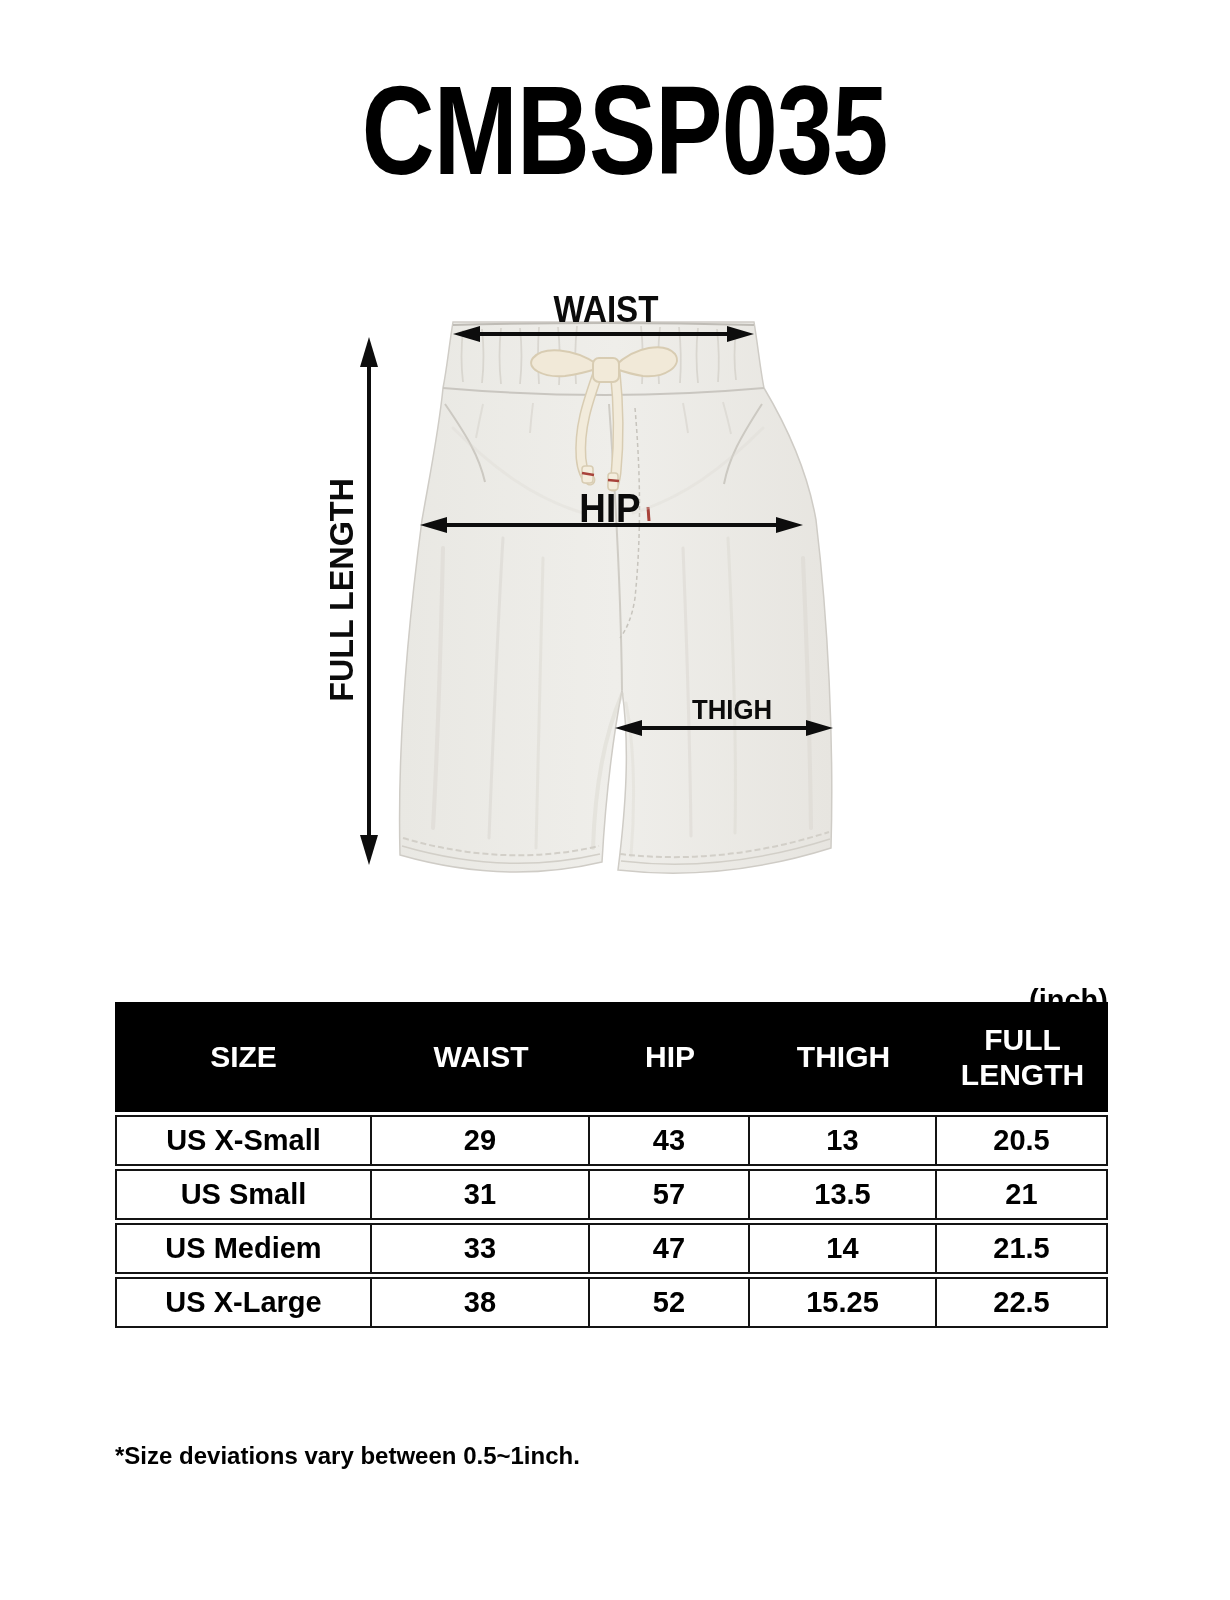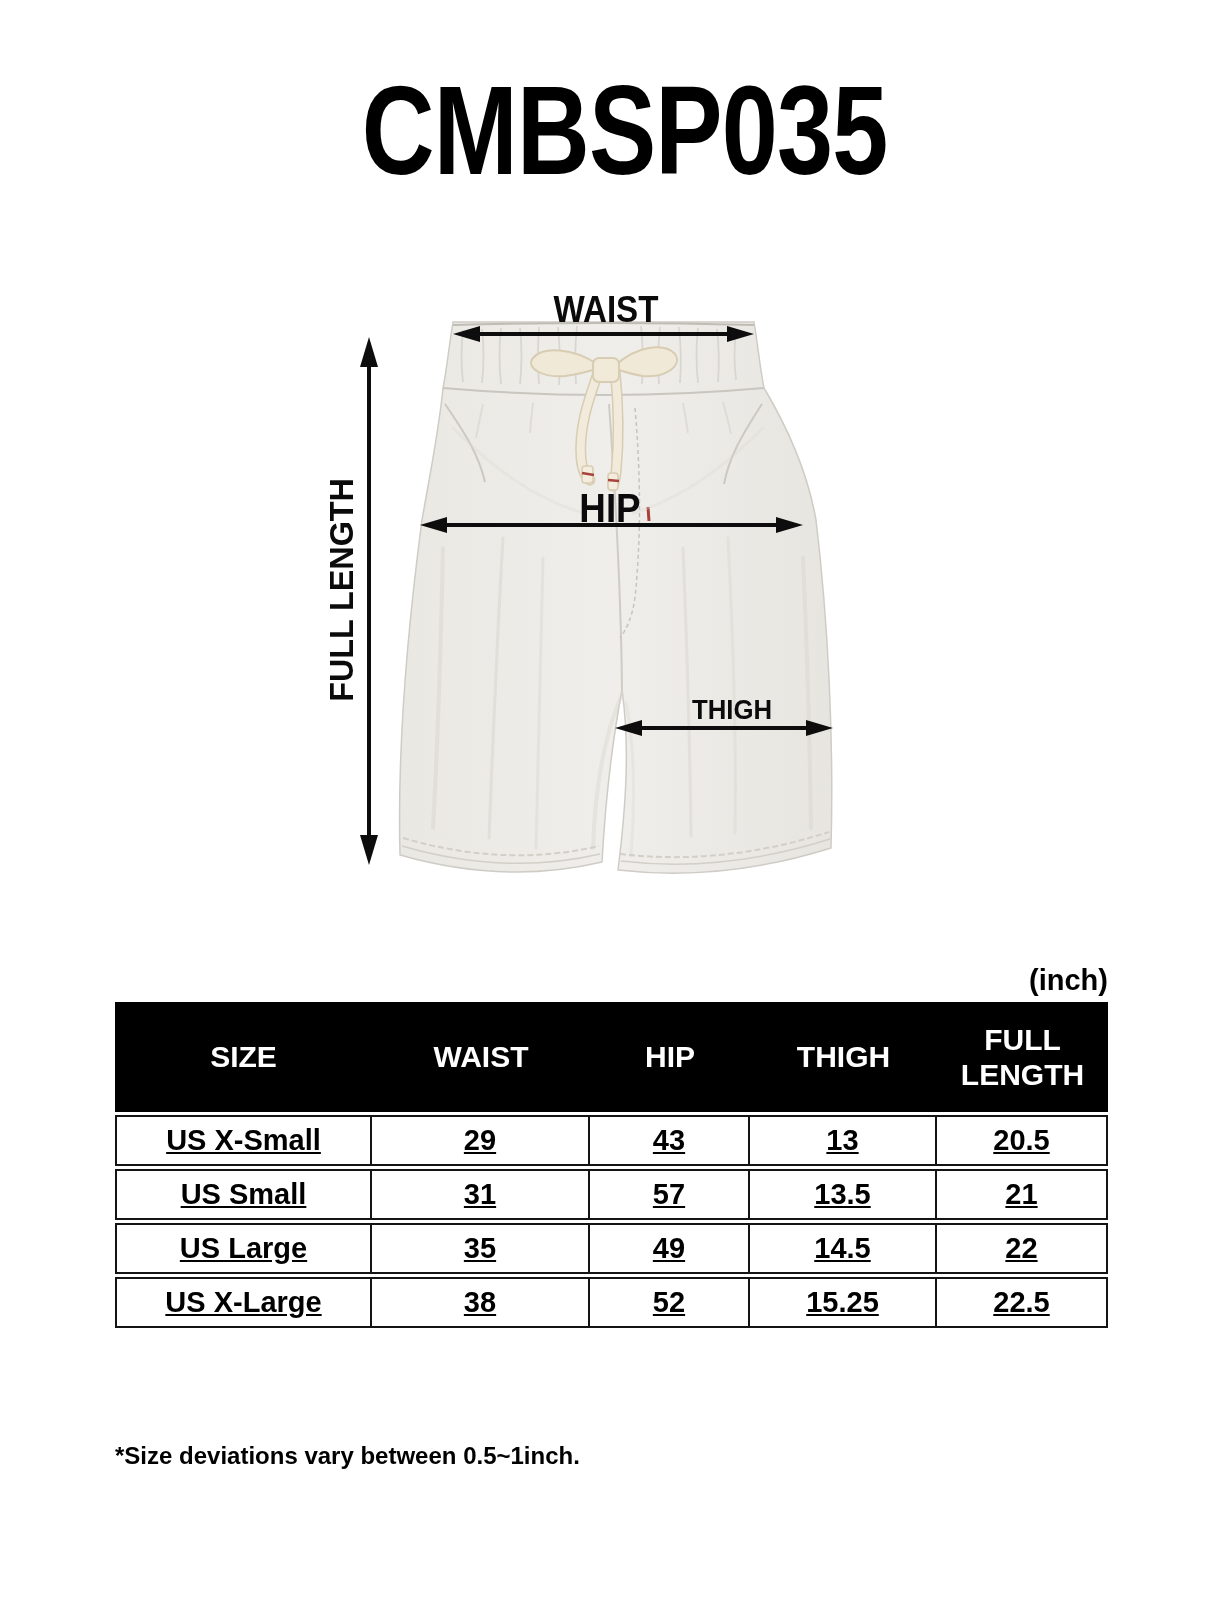--- a/index.html
+++ b/index.html
@@ -42,42 +42,42 @@
   .arrow-thigh{left:615px;top:720px;width:218px;}
   .arrow-v{position:absolute;width:18px;}
   .arrow-v .shaft{position:absolute;top:22px;bottom:22px;left:7px;width:4px;background:#0d0d0d;}
   .arrow-v::before{content:"";position:absolute;top:0;left:0;
     border-left:9px solid transparent;border-right:9px solid transparent;border-bottom:30px solid #0d0d0d;}
   .arrow-v::after{content:"";position:absolute;bottom:0;left:0;
     border-left:9px solid transparent;border-right:9px solid transparent;border-top:30px solid #0d0d0d;}
   .arrow-fulllength{left:360px;top:337px;height:528px;}
   
   .unit-label{
-    position:absolute;left:115px;width:993px;top:966px;text-align:right;
+    position:absolute;left:115px;width:993px;top:986px;text-align:right;
     font-size:29px;font-weight:700;line-height:1;
   }
   .footnote{
     position:absolute;left:115px;width:998px;top:1444px;text-align:left;
     font-size:24px;font-weight:700;line-height:1;
   }
   
   .size-table{
     position:absolute;left:115px;top:999px;width:993px;
     border-collapse:separate;border-spacing:0 3px;table-layout:fixed;
   }
   .size-table th{
     background:#000;color:#fff;height:110px;
     font-size:30px;font-weight:700;line-height:1.18;
     text-align:center;vertical-align:middle;padding:0 10px;border:0;
   }
   .size-table td{
     background:#fff;height:47px;text-align:center;vertical-align:middle;
     font-size:29px;font-weight:700;line-height:1;
     border-top:2px solid #141414;border-bottom:2px solid #141414;border-right:2px solid #141414;
-    padding:0 12px;overflow:hidden;text-decoration:underline;
+    padding:0 12px;overflow:hidden;
   }
   .size-table td:first-child{border-left:2px solid #141414;}
 </style>
 </head>
 <body>
 
 <div class="title">
   <span class="squeeze">CMBSP035</span>
 </div>
 
@@ -218,25 +218,25 @@
         <td>20.5</td>
       </tr>
       <tr>
         <td>US Small</td>
         <td>31</td>
         <td>57</td>
         <td>13.5</td>
         <td>21</td>
       </tr>
       <tr>
-        <td>US Large</td>
-        <td>35</td>
-        <td>49</td>
-        <td>14.5</td>
-        <td>22</td>
+        <td>US Mediem</td>
+        <td>33</td>
+        <td>47</td>
+        <td>14</td>
+        <td>21.5</td>
       </tr>
       <tr>
         <td>US X-Large</td>
         <td>38</td>
         <td>52</td>
         <td>15.25</td>
         <td>22.5</td>
       </tr>
     </tbody>
 </table>

